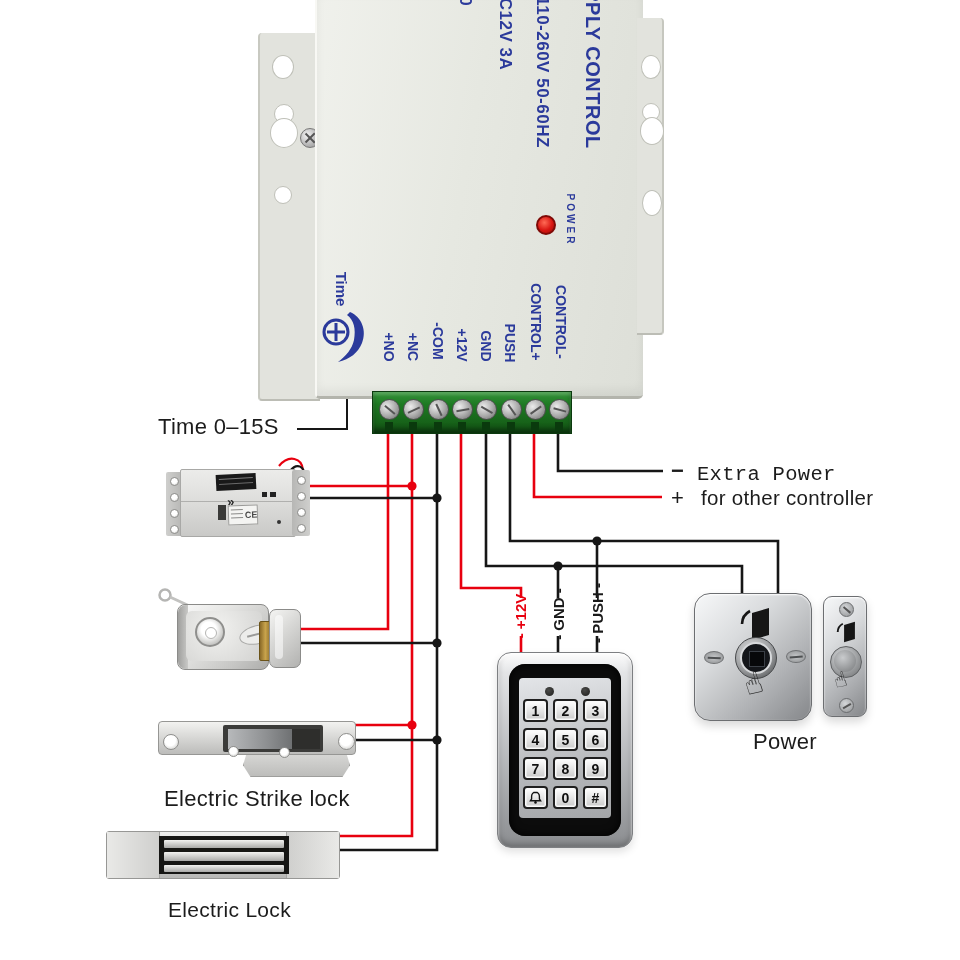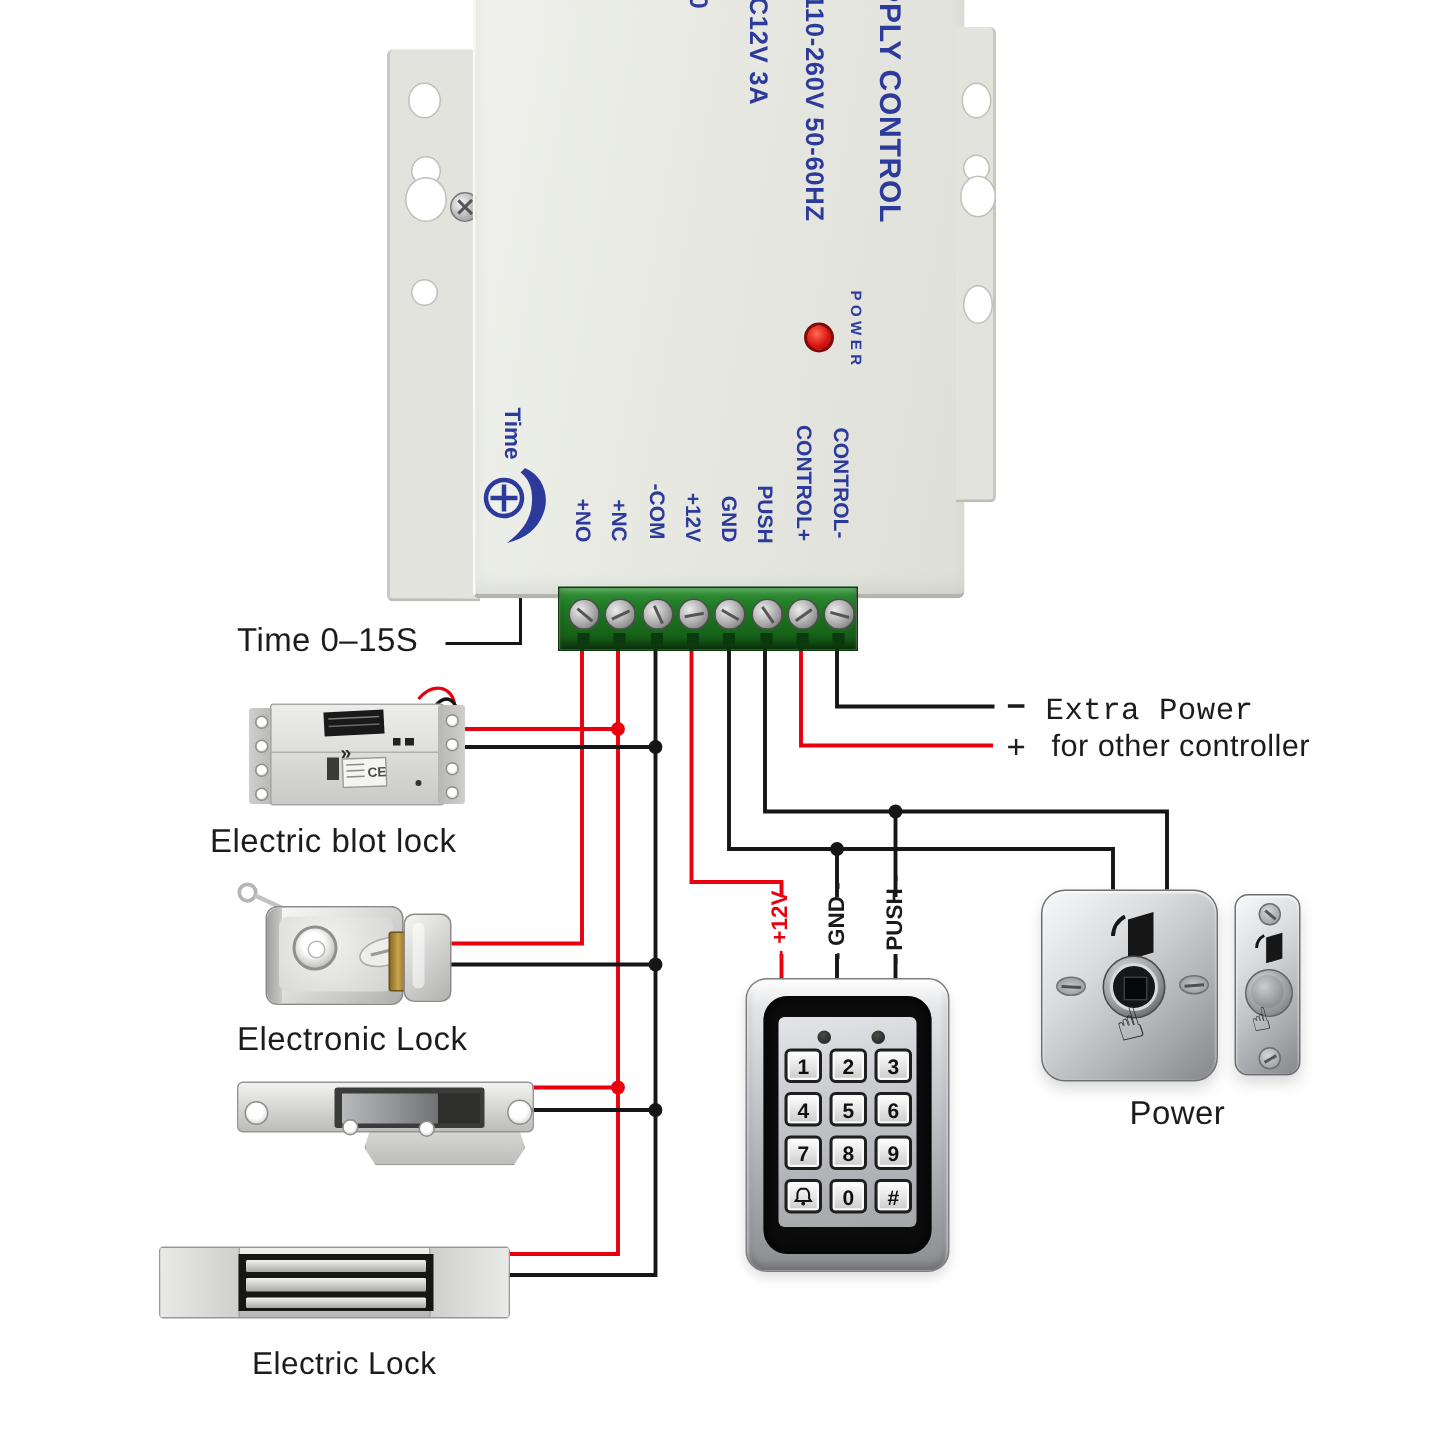--- a/index.html
+++ b/index.html
@@ -186,21 +186,20 @@
     <div class="a" style="left:110px;top:40px;width:6px;height:5px;background:#222;"></div>
     <div class="a" style="left:58px;top:53px;width:8px;height:15px;background:#3a3a38;"></div>
     <div class="a" style="left:68px;top:53px;width:28px;height:18px;background:#f4f4f2;border:1px solid #9a9a98;transform:rotate(-2deg);">
       <div class="a" style="left:2px;top:3px;width:12px;height:1px;background:#8a8a88;"></div>
       <div class="a" style="left:2px;top:7px;width:12px;height:1px;background:#8a8a88;"></div>
       <div class="a" style="left:2px;top:11px;width:12px;height:1px;background:#8a8a88;"></div>
       <span class="a" style="left:16px;top:4px;font-size:9px;font-weight:bold;color:#4a4a4a;">CE</span>
     </div>
     <div class="a" style="left:117px;top:68px;width:4px;height:4px;border-radius:50%;background:#333;"></div>
   </div>
-  <div class="lbl" style="left:140px;top:548px;">Electric blot lock</div>
 
   <div class="a" style="left:150px;top:580px;width:160px;height:95px;">
     <svg class="a" style="left:6px;top:6px" width="50" height="30" viewBox="0 0 50 30">
       <circle cx="9" cy="9" r="5.5" fill="none" stroke="#b5b5b3" stroke-width="2.5"></circle>
       <path d="M14 11 L40 23 M36 24 l5 -3 M40 26 l5 -3" stroke="#c2c2c0" stroke-width="3" fill="none"></path>
     </svg>
     <div class="a" style="left:27px;top:24px;width:90px;height:64px;border-radius:8px;border:1px solid #8b8b89;
                 background:linear-gradient(135deg,#fafafa 0%,#e9e9e7 30%,#c6c6c4 75%,#adadab 100%);">
       <div class="a" style="left:0;top:0;width:10px;height:100%;background:linear-gradient(90deg,#9f9f9d,#c9c9c7);border-radius:8px 0 0 8px;"></div>
       <div class="a" style="left:8px;top:6px;width:76px;height:50px;border-radius:6px;background:radial-gradient(circle at 40% 35%,#f2f2f0,#d2d2d0);"></div>
@@ -212,36 +211,36 @@
         <div class="a" style="left:7px;top:7px;width:22px;height:2px;background:#9a9a98;"></div>
       </div>
     </div>
     <div class="a" style="left:109px;top:41px;width:12px;height:38px;border-radius:2px;border:1px solid #6b5318;
                 background:linear-gradient(90deg,#8a6a28,#c9a44c 45%,#7d5f20);"></div>
     <div class="a" style="left:119px;top:29px;width:30px;height:57px;border-radius:7px;border:1px solid #8b8b89;
                 background:linear-gradient(135deg,#f5f5f3,#d9d9d7 40%,#b2b2b0);">
       <div class="a" style="left:5px;top:5px;width:8px;height:44px;border-radius:4px;background:rgba(255,255,255,.55);"></div>
     </div>
   </div>
-  <div class="lbl" style="left:158px;top:680px;">Electronic Lock</div>
 
   <div class="a" style="left:150px;top:715px;width:215px;height:65px;">
     <div class="a" style="left:93px;top:36px;width:105px;height:24px;background:linear-gradient(180deg,#d9d9d7,#bdbdbb);border:1px solid #9e9e9c;
                 clip-path:polygon(4% 0,96% 0,100% 55%,93% 100%,7% 100%,0 55%);"></div>
     <div class="a" style="left:8px;top:6px;width:196px;height:32px;border-radius:4px;border:1px solid #969694;
                 background:linear-gradient(180deg,#f2f2f0 0%,#dcdcda 40%,#bcbcba 100%);"></div>
     <div class="dhole" style="left:13px;top:19px;width:14px;height:14px;"></div>
     <div class="dhole" style="left:188px;top:18px;width:15px;height:15px;"></div>
     <div class="a" style="left:73px;top:10px;width:100px;height:27px;background:#3b3b39;border-radius:2px;">
       <div class="a" style="left:5px;top:4px;width:64px;height:20px;background:linear-gradient(90deg,#b7b9bb,#8e9092 60%,#6f7173);"></div>
       <div class="a" style="left:69px;top:4px;width:28px;height:20px;background:#2e2e2c;"></div>
       <div class="dhole" style="left:5px;top:21px;width:9px;height:9px;"></div>
       <div class="dhole" style="left:56px;top:22px;width:9px;height:9px;"></div>
     </div>
   </div>
+  <div class="lbl" style="left:164px;top:786px;">Electric Strike lock</div>
 
   <div class="a" style="left:106px;top:831px;width:234px;height:48px;border-radius:3px;border:1px solid #979795;box-sizing:border-box;
               background:linear-gradient(180deg,#f0f0ee,#d6d6d4 45%,#b8b8b6);">
     <div class="a" style="left:0;top:0;width:52px;height:100%;background:linear-gradient(90deg,#e9e9e7,#cfcfcd);border-right:1px solid #a5a5a3;"></div>
     <div class="a" style="right:0;top:0;width:52px;height:100%;background:linear-gradient(90deg,#cfcfcd,#e9e9e7);border-left:1px solid #a5a5a3;"></div>
     <div class="a" style="left:52px;top:4px;width:130px;height:38px;background:#161614;">
       <div class="a" style="left:5px;top:4px;width:120px;height:8px;border-radius:1px;background:linear-gradient(180deg,#f2f2f0,#a9a9a7);"></div>
       <div class="a" style="left:5px;top:16px;width:120px;height:9px;border-radius:1px;background:linear-gradient(180deg,#f2f2f0,#a9a9a7);"></div>
       <div class="a" style="left:5px;top:29px;width:120px;height:7px;border-radius:1px;background:linear-gradient(180deg,#f2f2f0,#a9a9a7);"></div>
     </div>

